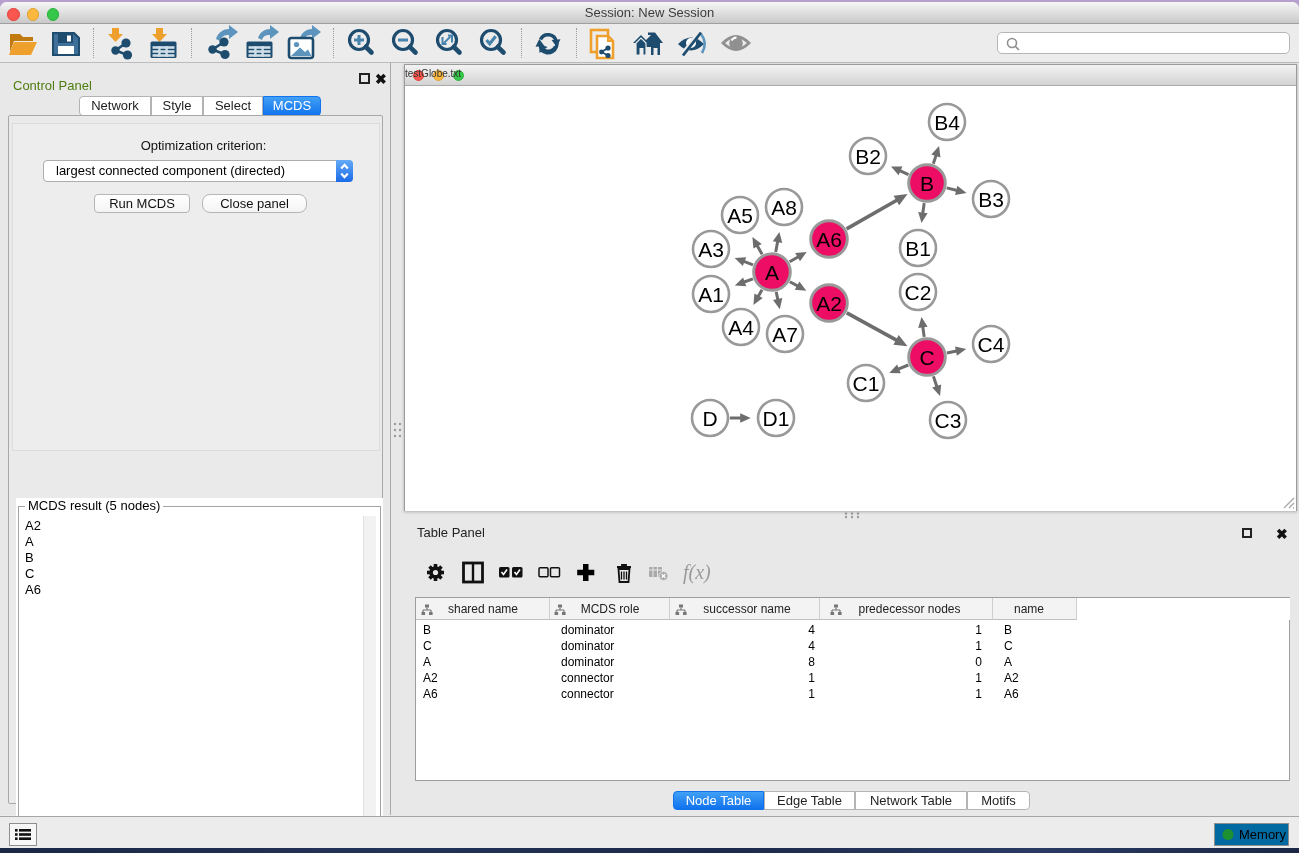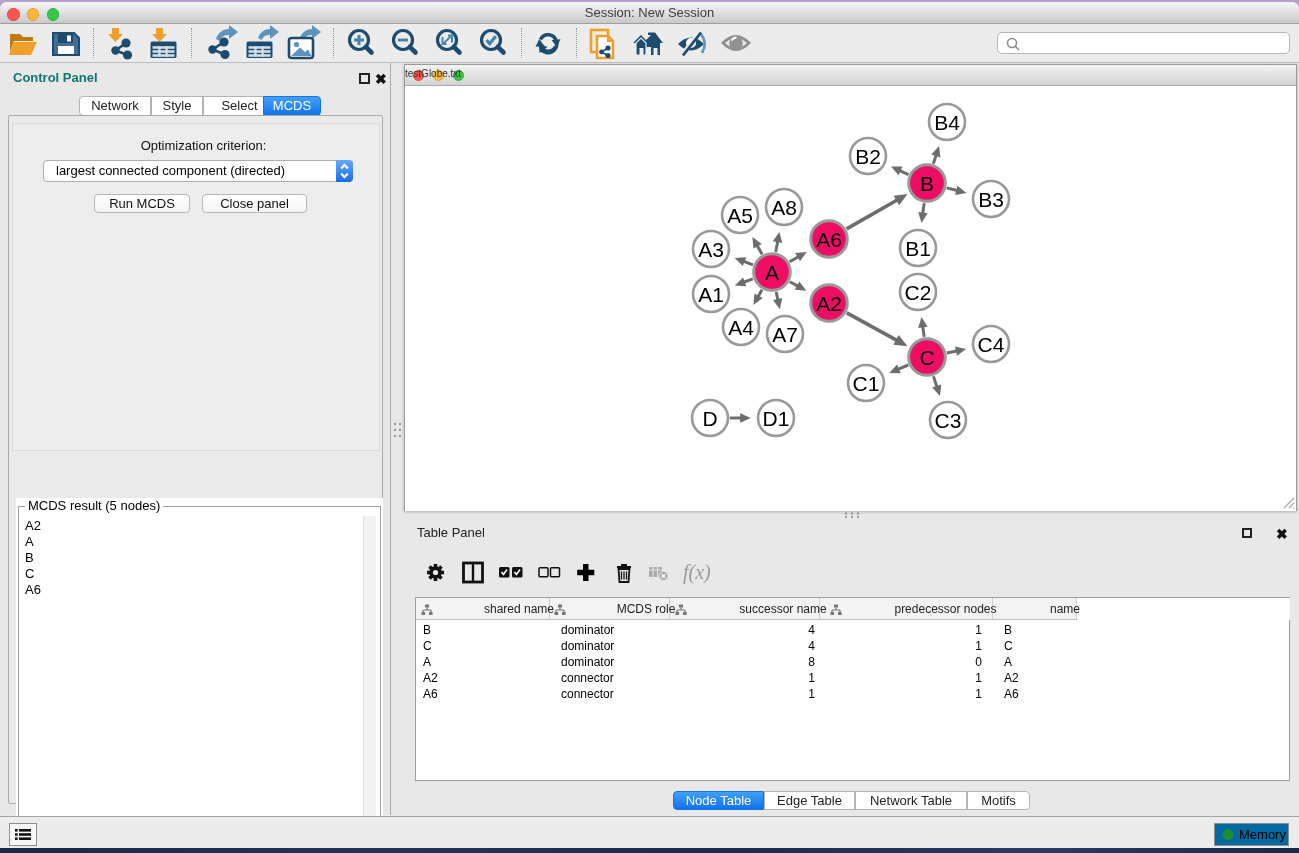--- a/index.html
+++ b/index.html
@@ -6,21 +6,21 @@
 html,body { width:1299px; height:853px; overflow:hidden; }
 body { font-family:"Liberation Sans", sans-serif; position:relative; background:#b7a0ce; }
 #app { position:absolute; left:0; top:2px; width:1299px; height:846px; background:#ececec; border-radius:7px 7px 0 0; overflow:hidden; }
 #titlebar { position:absolute; left:0; top:0; width:1299px; height:22px; background:linear-gradient(#f6f6f6,#c9c9c9); border-bottom:1px solid #9f9f9f; }
 .tl { position:absolute; border-radius:50%; }
 #titletext { position:absolute; width:100%; text-align:center; top:3px; font-size:13px; color:#3c3c3c; }
 #toolbar { position:absolute; left:0; top:22px; width:1299px; height:39px; background:#ececec; border-bottom:1px solid #bcbcbc; }
 .vsep { position:absolute; top:4px; height:30px; width:0; border-left:1px dotted #9a9a9a; }
 #searchbox { position:absolute; left:997px; top:8px; width:293px; height:22px; background:#fff; border:1px solid #b6b6b6; border-radius:5px; }
 #ctrlpanel { position:absolute; left:0; top:61px; width:391px; height:752px; background:#e8e8e8; border-right:1px solid #aaa; }
-#cp-title { position:absolute; left:13px; top:7px; font-size:13px; color:#0f766e;font-weight:bold; }
+#cp-title { position:absolute; left:13px; top:15px; font-size:13px; color:#4d7c0f; }
 .winbtn-sq { position:absolute; width:11px; height:11px; border:2px solid #222; }
 .winbtn-x { position:absolute; font-size:14px; font-weight:bold; color:#111; line-height:11px; }
 .tabstrip { position:absolute; height:20px; }
 .tab { position:absolute; top:0; height:20px; background:#fff; border:1px solid #b3b3b3; font-size:13px; color:#222; text-align:center; line-height:18px; }
 .tab.sel { background:linear-gradient(#42a0f5,#1173ee); color:#fff; border-color:#1173ee; }
 #tabpane { position:absolute; left:8px; top:52px; width:375px; height:689px; background:#eaeaea; border:1px solid #a8a8a8; border-radius:2px; }
 #innerpanel { position:absolute; left:3px; top:7px; width:368px; height:328px; background:#ededed; border:1px solid #dcdcdc; }
 #optlabel { position:absolute; left:8px; top:22px; width:100%; text-align:center; font-size:13px; color:#111; }
 #combo { position:absolute; left:34px; top:44px; width:310px; height:22px; background:#fff; border:1px solid #adadad; border-radius:4px; font-size:13px; color:#000; line-height:20px; padding-left:12px; }
 #combo-btn { position:absolute; right:-1px; top:-1px; width:17px; height:22px; border-radius:0 4px 4px 0; background:linear-gradient(#64aaf8,#1a6be8); }
@@ -32,21 +32,21 @@
 #scrollstrip { position:absolute; right:4px; top:9px; width:13px; height:326px; background:#f2f2f2; border-left:1px solid #e0e0e0; }
 #desktop { position:absolute; left:391px; top:61px; width:908px; height:456px; background:#e8e8e8; }
 #netwin { position:absolute; left:13px; top:1px; width:893px; height:447px; background:#fff; border:1px solid #9b9b9b; box-shadow:0 1px 3px rgba(0,0,0,0.25); }
 #nw-title { position:absolute; left:0; top:0; width:100%; height:21px; background:linear-gradient(#f3f3f3,#d3d3d3); border-bottom:1px solid #a9a9a9; }
 #nw-titletext { position:absolute; width:100%; text-align:left; top:3px; font-size:10px; color:#333; }
 #canvas { position:absolute; left:0; top:22px; width:891px; height:424px; background:#fff; }
 #tablepanel { position:absolute; left:391px; top:517px; width:908px; height:297px; background:#e8e8e8; }
 #tp-title { position:absolute; left:26px; top:6px; font-size:13px; color:#222; }
 #tbl { position:absolute; left:24px; top:78px; width:875px; height:184px; background:#fff; border:1px solid #9e9e9e; }
 .th { position:absolute; top:0; height:22px; background:#f3f3f3; border-right:1px solid #cfcfcf; border-bottom:1px solid #bfbfbf; font-size:12px; color:#222; text-align:center; line-height:22px; }
-.thx { position:absolute; top:0; height:22px; font-size:12px; color:#222; text-align:center; line-height:23px;margin-left:36px; }
+.thx { position:absolute; top:0; height:22px; font-size:12px; color:#222; text-align:center; line-height:23px; }
 .td { position:absolute; font-size:12px; color:#000; height:16px; line-height:16px; }
 .btab { position:absolute; top:0; height:19px; background:#fff; border:1px solid #b4b4b4; font-size:13px; color:#222; text-align:center; line-height:17px; }
 .btab.sel { background:linear-gradient(#41a0f6,#0f72ee); color:#fff; border-color:#0f72ee; }
 #statusbar { position:absolute; left:0; top:814px; width:1299px; height:30px; background:#ececec; border-top:1px solid #a5a5a5; }
 #memorybtn { position:absolute; left:1214px; top:6px; width:75px; height:23px; background:#0369a1; border:1px solid #8e8e8e; font-size:13px; color:#000; }
 #listbtn { position:absolute; left:9px; top:6px; width:28px; height:23px; background:#f7f7f7; border:1px solid #8e8e8e; }
 #darkstrip { position:absolute; left:0; top:848px; width:1299px; height:5px; background:linear-gradient(90deg,#1a2745 0%,#233358 30%,#1b2a4a 55%,#2a3a63 80%,#1a2745 100%); }
 </style>
 </head>
 <body>
@@ -145,34 +145,34 @@
         </svg>
       </div>
   </div>
   <div id="ctrlpanel">
     <div id="cp-title">Control Panel</div>
     <div class="winbtn-sq" style="left:359px;top:10px;"></div>
     <div class="winbtn-x" style="left:375px;top:11px;">✖</div>
     <div class="tabstrip" style="left:79px;top:33px;">
       <div class="tab" style="left:0;width:72px;border-radius:4px 0 0 4px;">Network</div>
       <div class="tab" style="left:72px;width:52px;">Style</div>
-      <div class="tab" style="left:124px;width:73px;">Select</div>
+      <div class="tab" style="left:124px;width:60px;">Select</div>
       <div class="tab sel" style="left:184px;width:58px;border-radius:0 4px 4px 0;">MCDS</div>
     </div>
     <div id="tabpane">
       <div id="innerpanel"></div>
       <div id="optlabel">Optimization criterion:</div>
       <div id="combo">largest connected component (directed)
         <div id="combo-btn"><svg width="17" height="22" xmlns="http://www.w3.org/2000/svg">
               <path d="M5.2,8.5 L8.5,4.8 L11.8,8.5" fill="none" stroke="#fff" stroke-width="2.2"></path>
               <path d="M5.2,13.5 L8.5,17.2 L11.8,13.5" fill="none" stroke="#fff" stroke-width="2.2"></path>
             </svg></div>
       </div>
       <div class="btn" style="left:85px;top:78px;width:96px;">Run MCDS</div>
-      <div class="btn" style="left:193px;top:78px;width:105px;">Close panel</div>
+      <div class="btn" style="left:193px;top:78px;width:105px;border-radius:8px;">Close panel</div>
       <div id="resultpanel">
         <div id="fieldset">
           <div id="fieldlabel">MCDS result (5 nodes)</div>
           <div class="li" style="top:11px;">A2</div>
           <div class="li" style="top:27px;">A</div>
           <div class="li" style="top:43px;">B</div>
           <div class="li" style="top:59px;">C</div>
           <div class="li" style="top:75px;">A6</div>
           <div id="scrollstrip"></div>
         </div>

